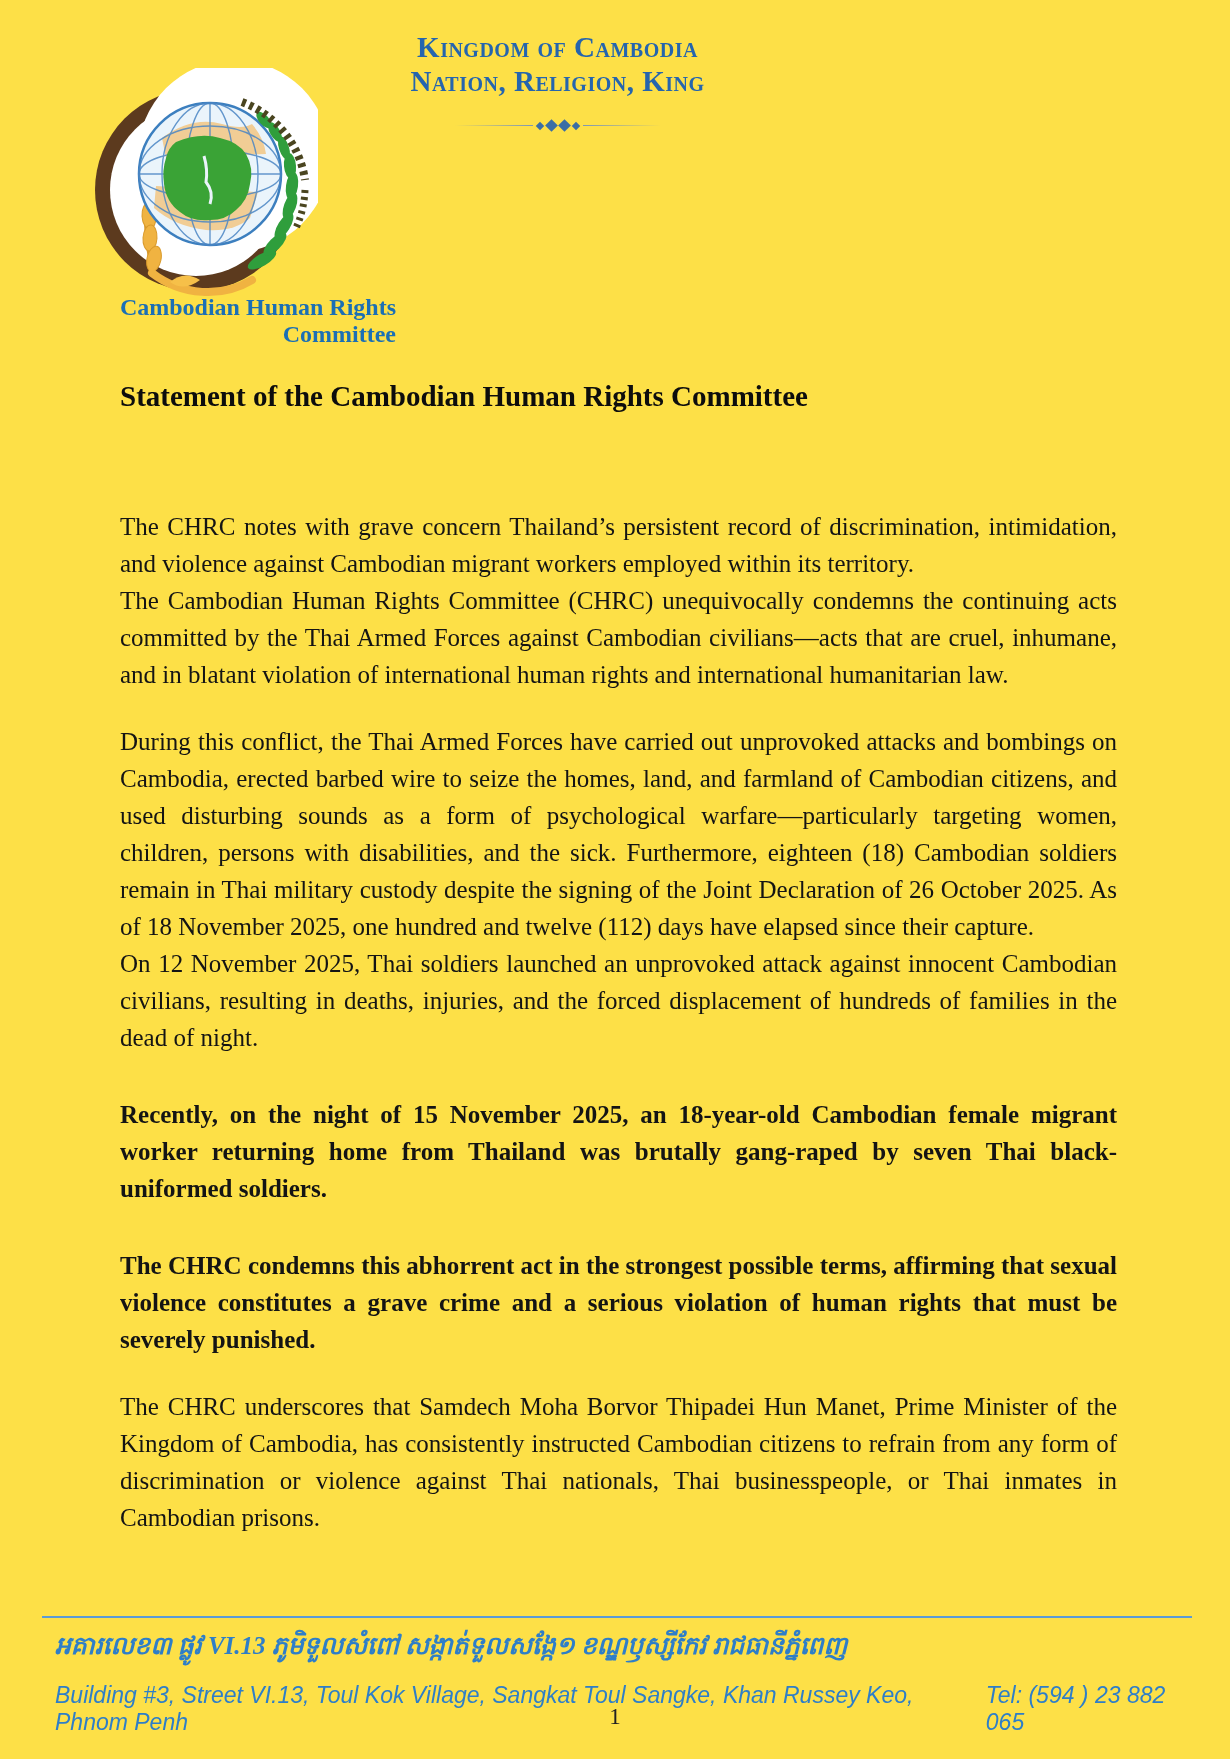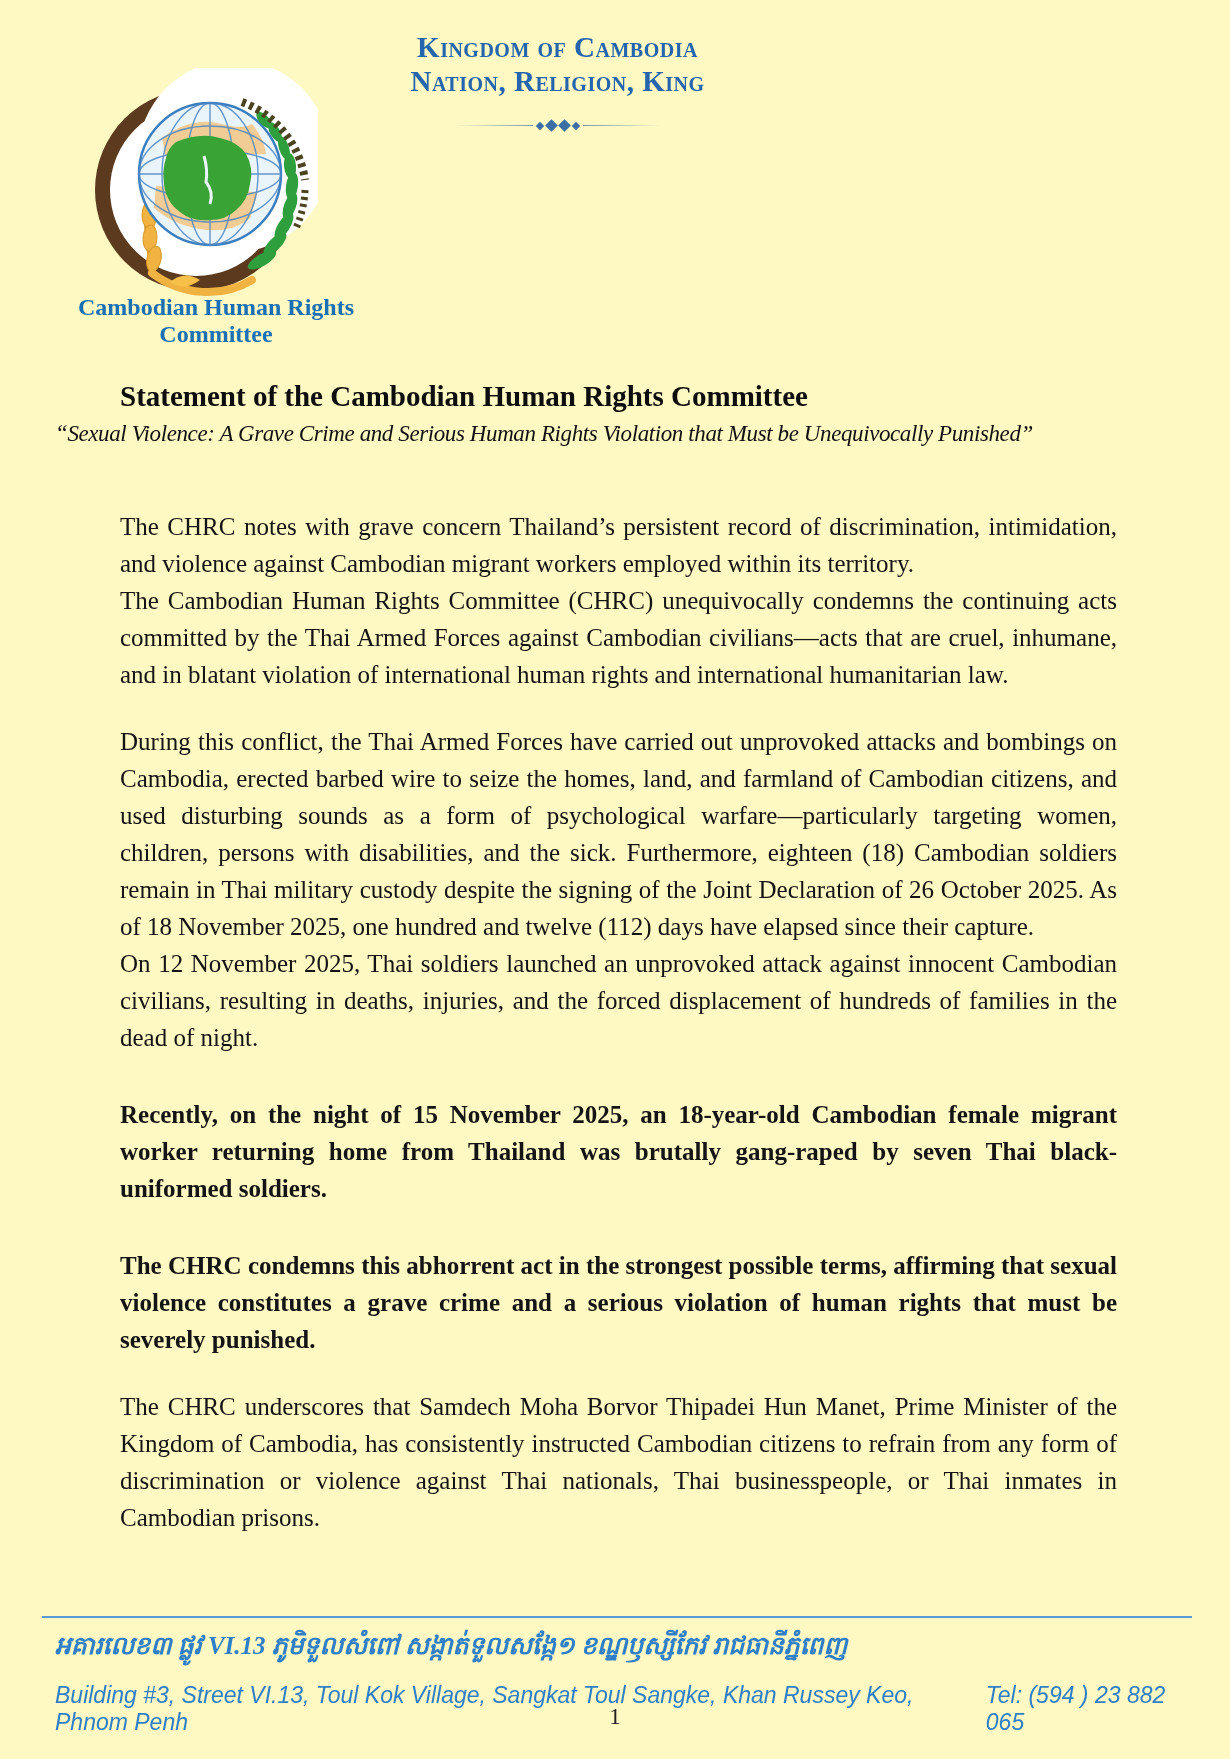--- a/index.html
+++ b/index.html
@@ -1,17 +1,17 @@
 <!DOCTYPE html>
 <html><head>
 <meta charset="utf-8">
 <style>
   html,body { margin:0; padding:0; background:#ffffff; }
   .page {
-    position:relative; width:1230px; height:1759px; background:#fef9c3;
+    position:relative; width:1230px; height:1759px; background:#fde047;
     font-family:"Liberation Serif", serif; color:#141414; overflow:hidden;
   }
 
   
   .header-block {
     position:absolute; top:30px; left:0; width:1115px; text-align:center;
     color:#2565AE; font-weight:bold; line-height:1.18;
   }
   .header-line { font-size:29px; font-variant:small-caps; letter-spacing:0.5px; }
 
@@ -19,21 +19,21 @@
   .orn-inner { display:inline-flex; align-items:center; gap:4px; }
   .orn-line { width:78px; height:1px; background:linear-gradient(90deg, rgba(90,130,180,0), #7d97b5); }
   .orn-line.r { background:linear-gradient(90deg, #7d97b5, rgba(90,130,180,0)); }
   .orn-dot { width:6px; height:6px; background:#3a6ea5; transform:rotate(45deg); }
   .orn-dot.big { width:9px; height:9px; }
 
   
   .logo-wrap { position:absolute; left:92px; top:68px; width:226px; height:236px; }
 
   .org-name {
-    position:absolute; left:36px; top:294px; width:360px; text-align:center;
+    position:absolute; left:36px; top:294px; width:360px; text-align:right;
     color:#1B6FB5; font-weight:bold; font-size:24px;
   }
 
   
   .title-block { position:absolute; top:380px; left:120px; width:880px; text-align:left; }
   .doc-title { font-size:29px; font-weight:bold; color:#0d0d0d; }
   .doc-subtitle {
     margin:8px -65px 0; font-size:23px; font-style:italic; letter-spacing:-0.4px; color:#111;
   }
 
@@ -130,21 +130,20 @@
 
       <path d="M150 34 A 98 98 0 0 1 213 112" stroke="#4a4520" stroke-width="8" stroke-dasharray="4 4" fill="none"></path>
       <path d="M213 122 A 100 100 0 0 1 204 160" stroke="#4a4520" stroke-width="7" stroke-dasharray="3 4" fill="none"></path>
     </svg>
   </div>
 
   <div class="org-name">Cambodian Human Rights Committee</div>
 
   <div class="title-block">
     <div class="doc-title">Statement of the Cambodian Human Rights Committee</div>
-    <div class="doc-subtitle">“Sexual Violence: A Grave Crime and Serious Human Rights Violation that Must be Unequivocally Punished”</div>
   </div>
 
   <div class="body-block">
     <p>The CHRC notes with grave concern Thailand’s persistent record of discrimination, intimidation, and violence against Cambodian migrant workers employed within its territory.</p>
     <p>The Cambodian Human Rights Committee (CHRC) unequivocally condemns the continuing acts committed by the Thai Armed Forces against Cambodian civilians—acts that are cruel, inhumane, and in blatant violation of international human rights and international humanitarian law.</p>
     <p class="gap">During this conflict, the Thai Armed Forces have carried out unprovoked attacks and bombings on Cambodia, erected barbed wire to seize the homes, land, and farmland of Cambodian citizens, and used disturbing sounds as a form of psychological warfare—particularly targeting women, children, persons with disabilities, and the sick. Furthermore, eighteen (18) Cambodian soldiers remain in Thai military custody despite the signing of the Joint Declaration of 26 October 2025. As of 18 November 2025, one hundred and twelve (112) days have elapsed since their capture.</p>
     <p>On 12 November 2025, Thai soldiers launched an unprovoked attack against innocent Cambodian civilians, resulting in deaths, injuries, and the forced displacement of hundreds of families in the dead of night.</p>
     <p class="gap bold">Recently, on the night of 15 November 2025, an 18-year-old Cambodian female migrant worker returning home from Thailand was brutally gang-raped by seven Thai black-uniformed soldiers.</p>
     <p class="gap bold">The CHRC condemns this abhorrent act in the strongest possible terms, affirming that sexual violence constitutes a grave crime and a serious violation of human rights that must be severely punished.</p>
     <p class="gap">The CHRC underscores that Samdech Moha Borvor Thipadei Hun Manet, Prime Minister of the Kingdom of Cambodia, has consistently instructed Cambodian citizens to refrain from any form of discrimination or violence against Thai nationals, Thai businesspeople, or Thai inmates in Cambodian prisons.</p>

